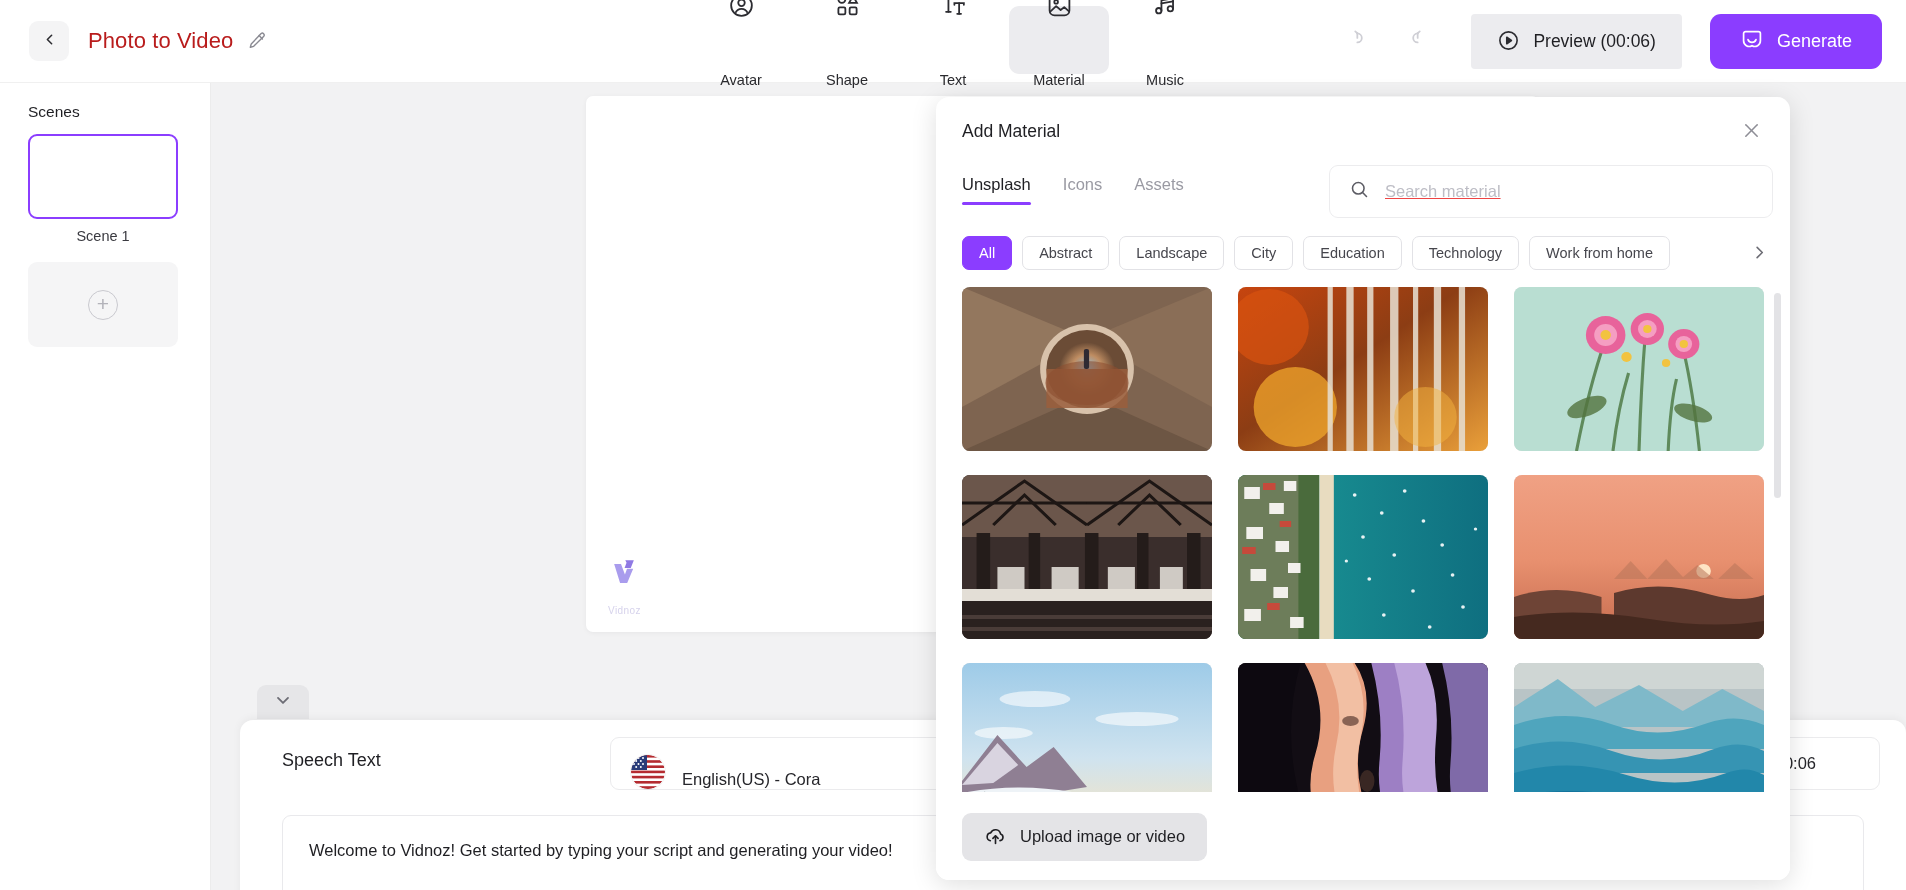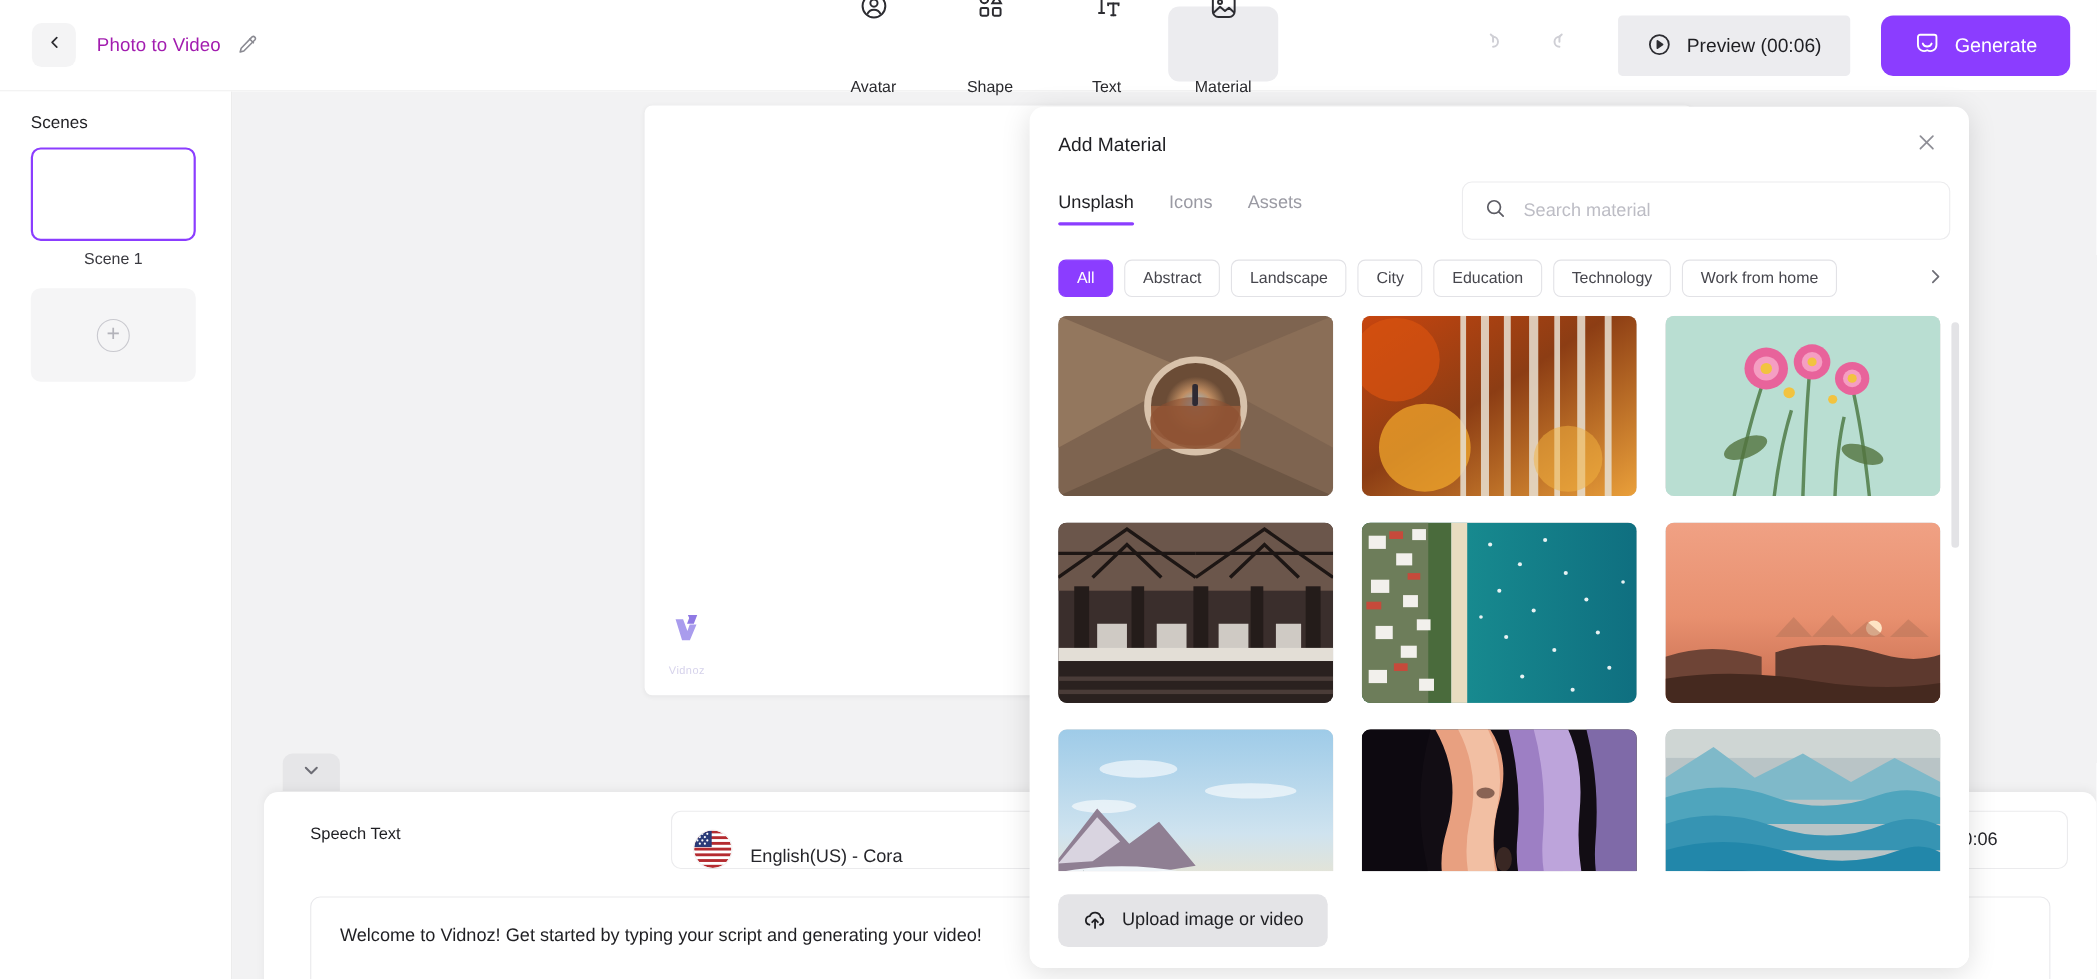--- a/index.html
+++ b/index.html
@@ -17,21 +17,21 @@
     position: absolute; left: 0; top: 0; width: 1906px; height: 83px;
     background: #ffffff; display: flex; align-items: center;
     border-bottom: 1px solid #f0f0f0; z-index: 40;
   }
   .back-btn {
     width: 40px; height: 40px; margin-left: 29px; border-radius: 9px;
     background: #f4f4f5; display: flex; align-items: center; justify-content: center;
     cursor: pointer; flex: none;
   }
   .proj-title {
-    margin-left: 19px; font-size: 17px; color: #a21caf; letter-spacing: .1px;
+    margin-left: 19px; font-size: 22px; color: #b91c1c; letter-spacing: .1px;
     white-space: nowrap;
   }
   .edit-pen { margin-left: 14px; display: flex; align-items: center; cursor: pointer; }
 
   .tools {
     position: absolute; left: 50%; transform: translateX(-50%);
     display: flex; align-items: center; gap: 6px; top: 6px;
   }
   .tool {
     width: 100px; height: 68px; border-radius: 10px; cursor: pointer;
@@ -108,21 +108,21 @@
   }
 
   
   .bottom-panel {
     position: absolute; left: 29px; top: 637px; width: 1666px; height: 253px;
     background: #ffffff; border-radius: 13px 13px 0 0;
     box-shadow: 0 -2px 9px rgba(0,0,0,.05); z-index: 6;
   }
   .speech-row { position: relative; height: 86px; }
   .speech-label {
-    position: absolute; left: 42px; top: 30px; font-size: 15px; color: #1f1f23;
+    position: absolute; left: 42px; top: 30px; font-size: 18px; color: #1f1f23;
   }
   .voice-select {
     position: absolute; left: 370px; top: 17px; width: 400px; height: 53px;
     border: 1px solid #ebebed; border-radius: 9px; background: #fff;
     display: flex; align-items: flex-end; padding-left: 20px; gap: 17px; cursor: pointer;
   }
   .flag {
     width: 34px; height: 34px; border-radius: 50%; overflow: hidden; flex: none;
     position: relative; box-shadow: 0 0 0 1px rgba(0,0,0,.05);
   }
@@ -164,21 +164,21 @@
     content: ""; position: absolute; left: 0; right: 0; bottom: 0; height: 3.5px;
     background: #8b3dff; border-radius: 2px;
   }
   .search-wrap {
     position: absolute; right: 17px; top: 0; width: 444px; height: 53px;
     border: 1px solid #ececee; border-radius: 9px; background: #fff;
     display: flex; align-items: center; padding-left: 19px; gap: 15px; cursor: text;
   }
   .search-input {
     border: none; outline: none; background: transparent; font-size: 16.5px;
-    color: #0f172a; width: 350px; font-family: "Liberation Sans", sans-serif;
+    color: #ef4444; width: 350px; font-family: "Liberation Sans", sans-serif; text-decoration: underline;
   }
   .search-input::placeholder { color: #bdbdc5; }
 
   .chips-row { position: relative; height: 48px; padding-left: 26px; }
   .chips {
     display: flex; gap: 10px; align-items: center; height: 36px;
     width: 790px; overflow: hidden;
   }
   .chip {
     height: 34px; padding: 0 16px; border-radius: 7px; border: 1px solid #e2e2e6;
@@ -288,20 +288,31 @@
         <span>
           <svg width="27" height="27" viewBox="0 0 24 24" fill="none" stroke="#2c2c31" stroke-width="1.6" stroke-linecap="round" stroke-linejoin="round">
               <rect x="3.2" y="3.2" width="17.6" height="17.6" rx="4.4"></rect>
               <circle cx="9" cy="8.8" r="1.6"></circle>
               <path d="M3.8 17.4 9 12.6l4 3.4 3.2-2.6 4 3.6"></path>
             </svg>
         </span>
         <span class="tlabel">Material</span>
       </div>
 
+      <div class="tool">
+        <span>
+          <svg width="27" height="27" viewBox="0 0 24 24" fill="none" stroke="#2c2c31" stroke-width="1.6" stroke-linecap="round" stroke-linejoin="round">
+              <circle cx="6" cy="16.6" r="2.4"></circle>
+              <circle cx="16.3" cy="14.9" r="2.4"></circle>
+              <path d="M8.4 16.6V7.4l10.3-1.8v9.3"></path>
+              <path d="M8.4 10.2 18.7 8.4"></path>
+            </svg>
+        </span>
+        <span class="tlabel">Music</span>
+      </div>
 
     </div>
 
     <div class="right-cluster">
 
       <div class="hist-btn">
         <span>
           <svg width="25" height="25" viewBox="0 0 24 24" fill="none" stroke="#cfcfd5" stroke-width="1.7" stroke-linecap="round" stroke-linejoin="round">
               <path d="M8 6v4.5"></path>
               <path d="M8 14.8a4.3 4.3 0 1 0 0-8.6h-.1"></path>

